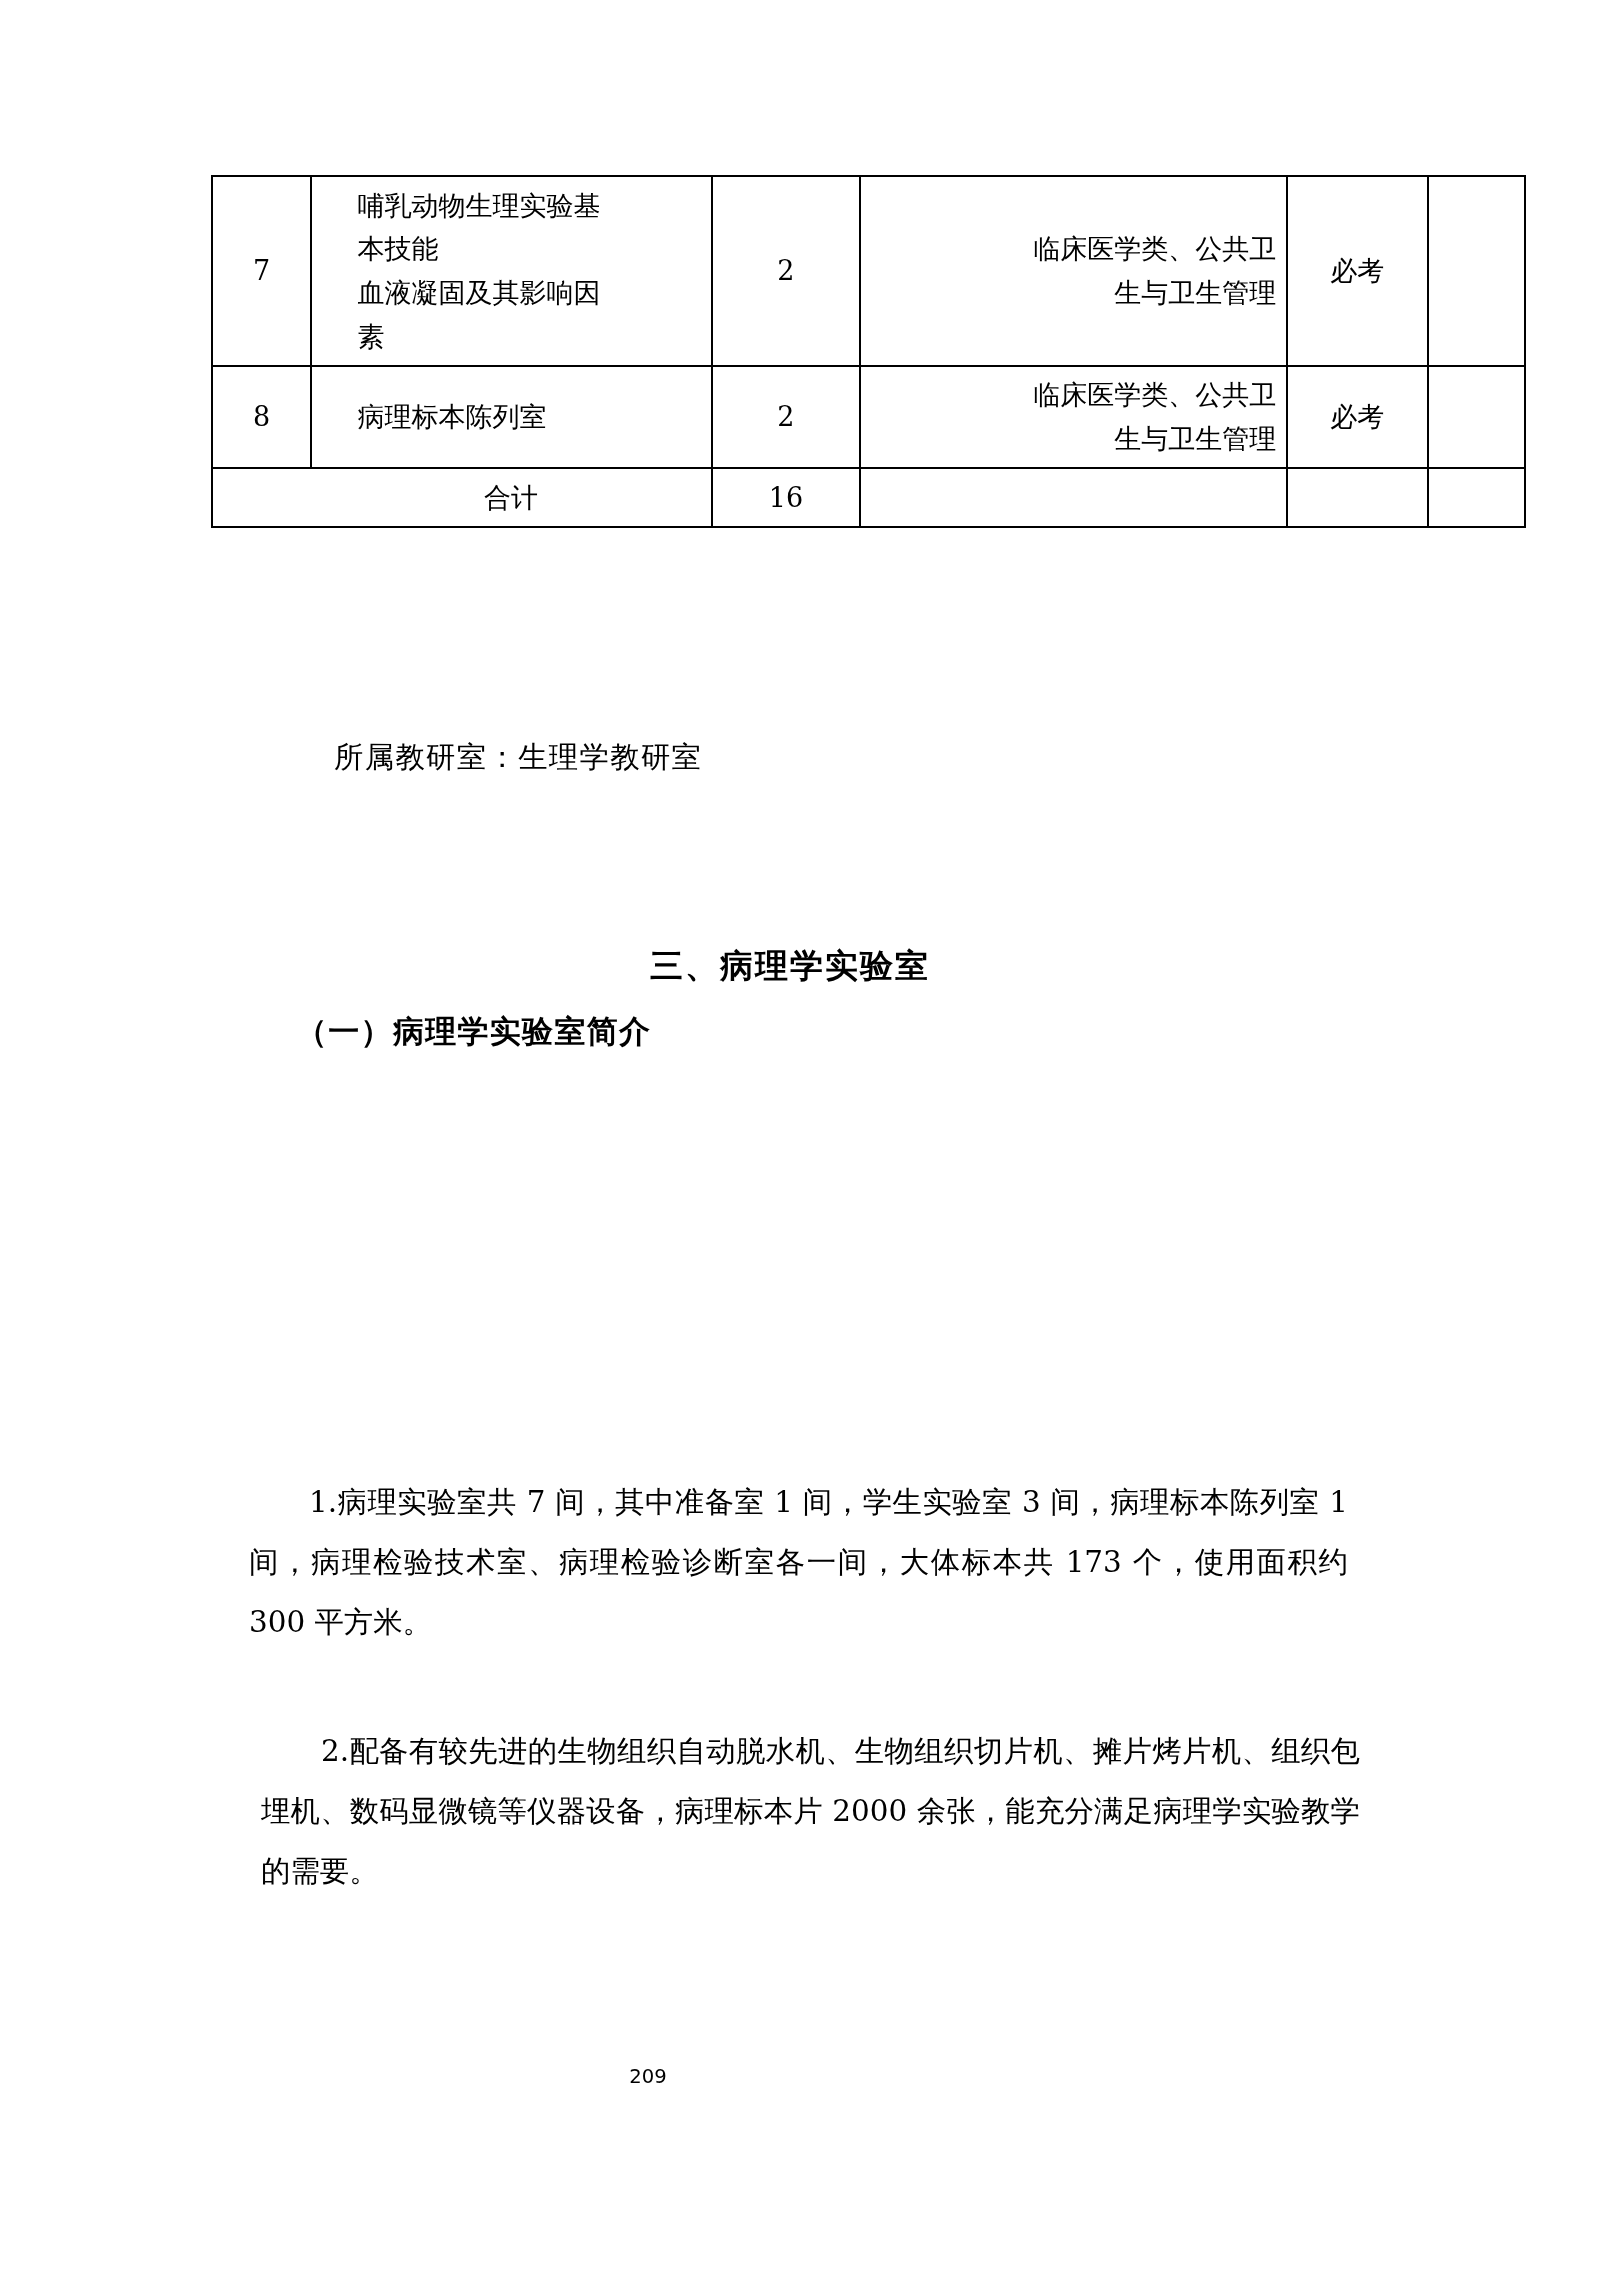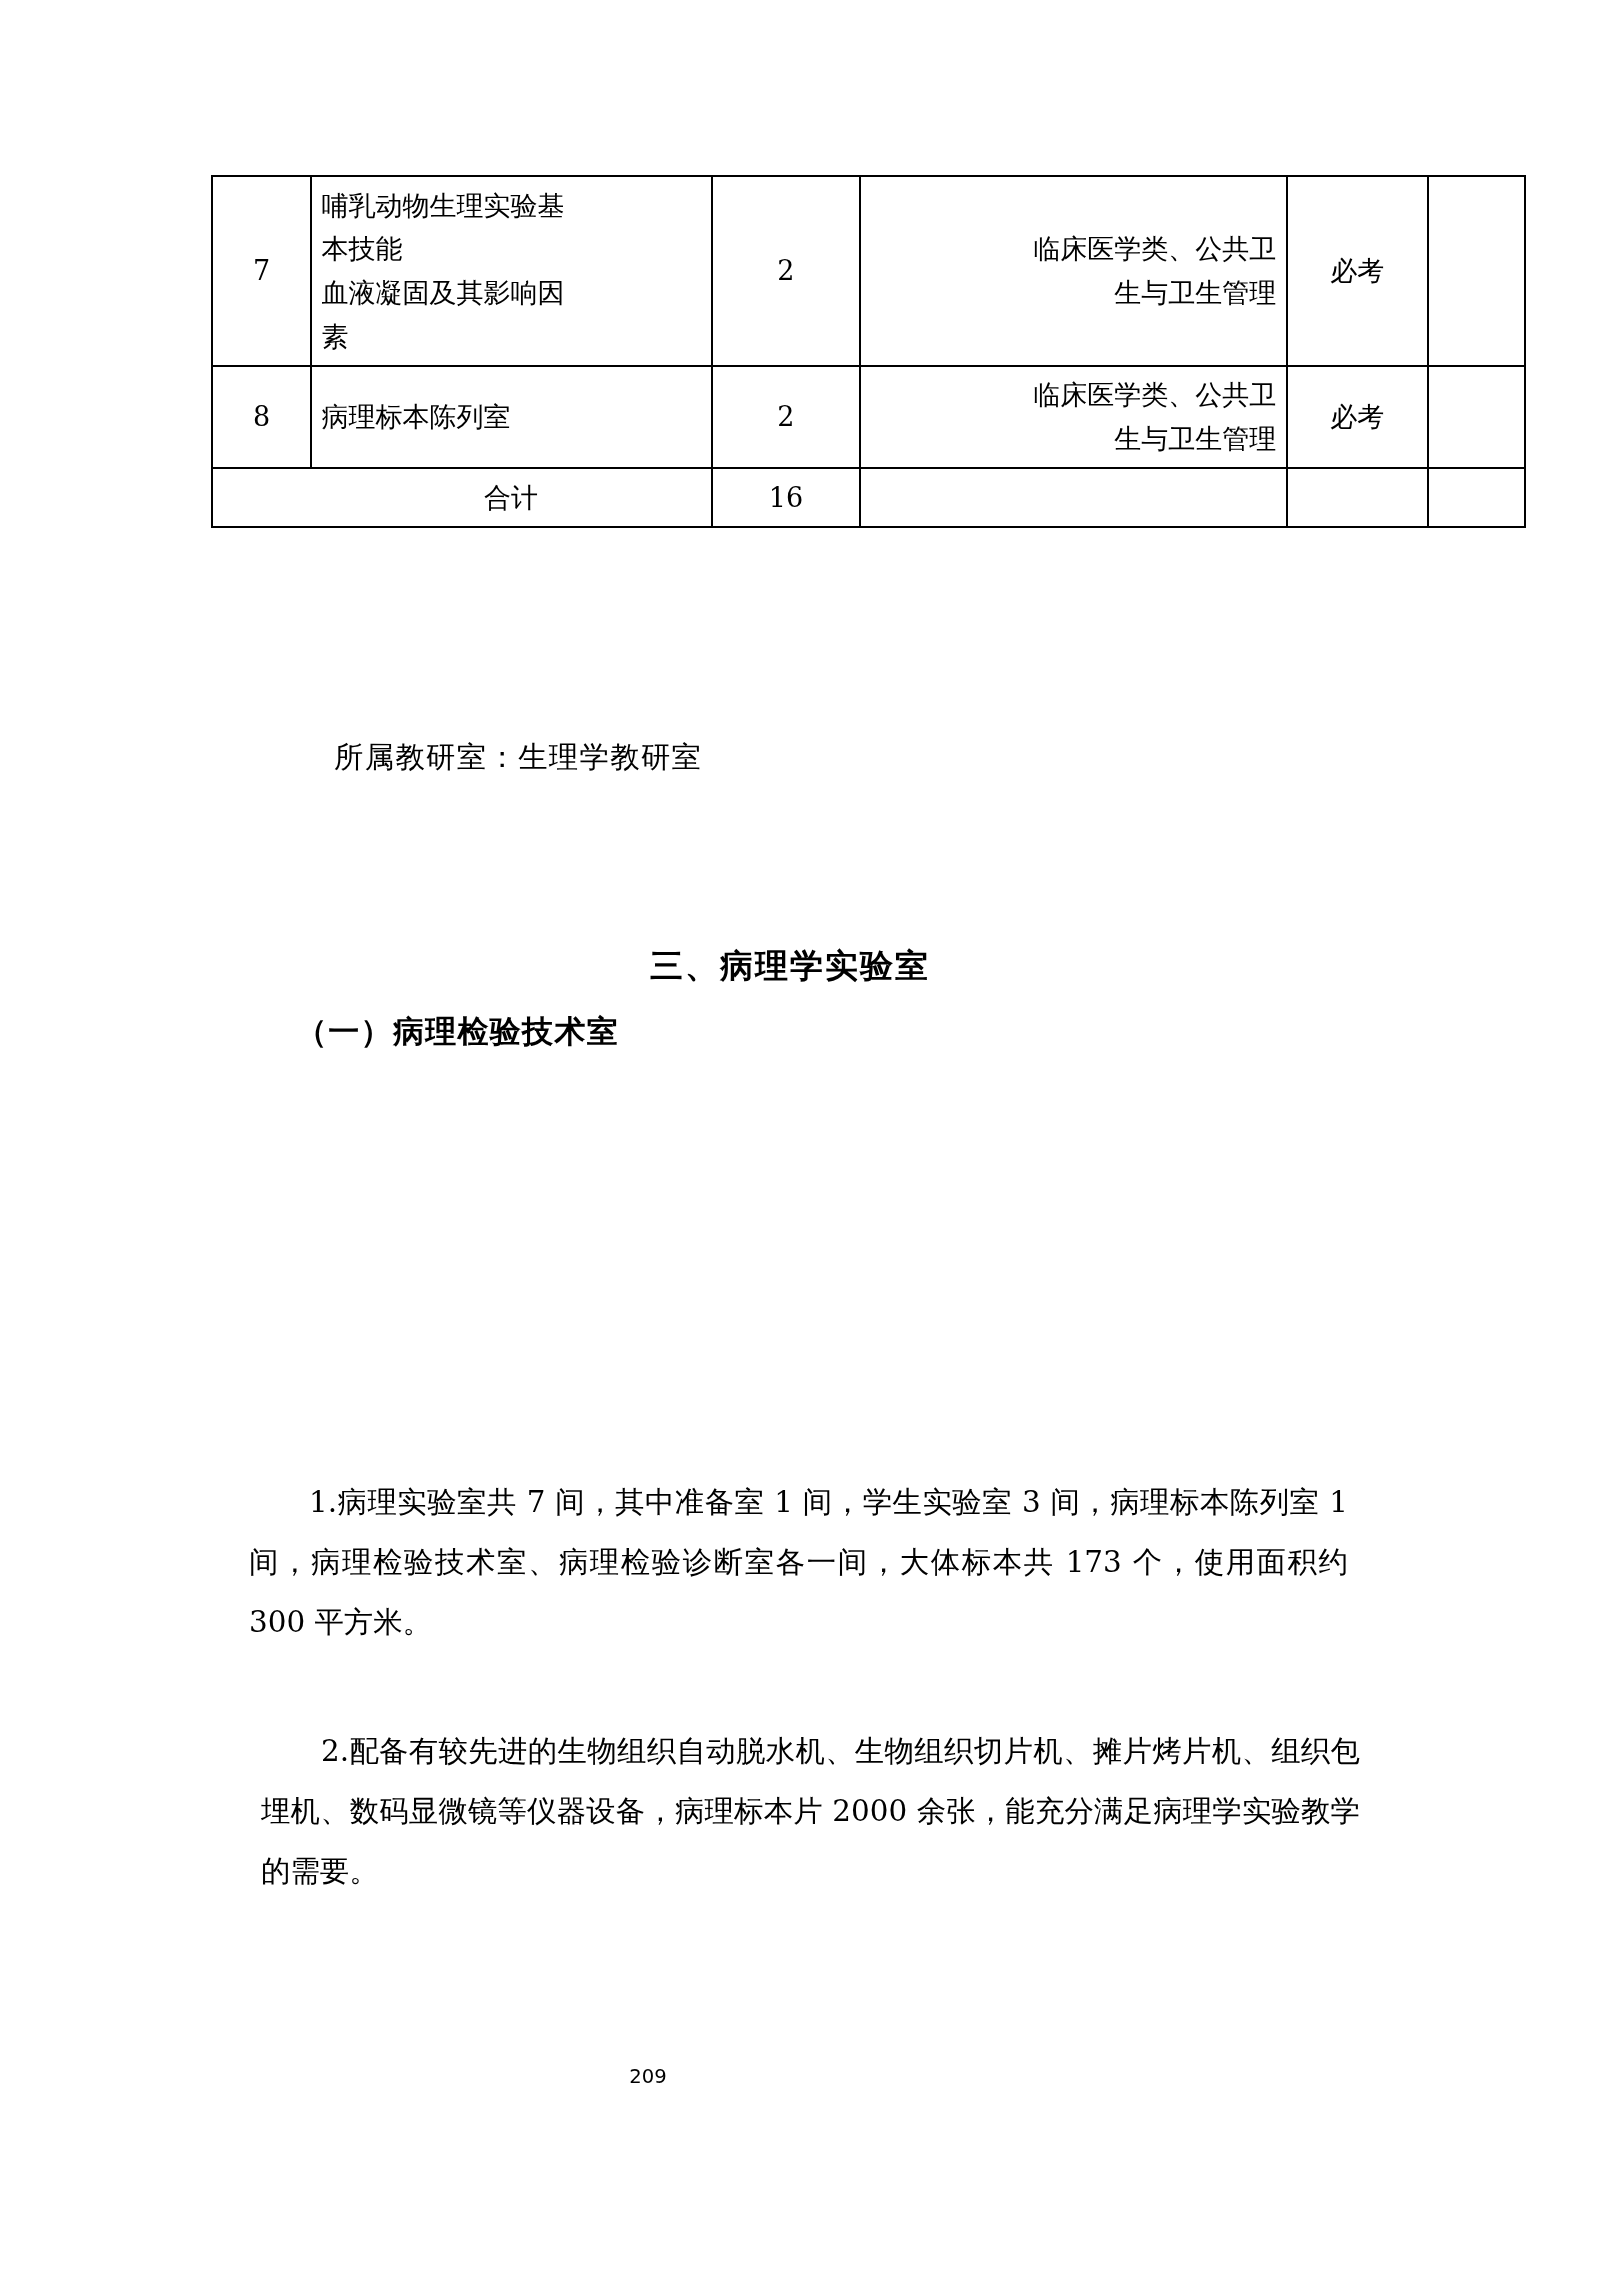--- a/index.html
+++ b/index.html
@@ -42,21 +42,21 @@
     padding: 6.5px 9.2px;
     vertical-align: middle;
     font-family: "DejaVu Serif", "Liberation Serif", serif;
   }
   td.c-no     { width: 79px;  text-align: center; }
   td.c-name   { width: 380px;  text-align: left; }
   td.c-hours  { width: 128px;  text-align: center; }
   td.c-major  { width: 406px;  text-align: right; }
   td.c-req    { width: 121px;  text-align: center; }
   td.c-last   { width: 77px;  text-align: center; }
-  .name-line { display: block; }
+  .name-line { display: block; margin-left: 36px; }
   .major-line { display: block; }
   
   .dept-line {
     position: absolute;
     left: 334px;
     top: 738px;
     font-size: 29.4px;
     font-weight: normal;
     letter-spacing: 1.3px;
     font-family: "DejaVu Sans", "Liberation Sans", sans-serif;
@@ -152,21 +152,21 @@
           <td class="c-last"></td>
         </tr>
       </tbody>
     </table>
   </div>
 
   <div class="dept-line">所属教研室：生理学教研室</div>
 
   <div class="sec-title">三、病理学实验室</div>
 
-  <div class="sub-title">（一）病理检验技术室</div>
+  <div class="sub-title">（一）病理学实验室简介</div>
 
 
   <div class="para" id="para2"><span class="indent"></span><span>1.病理实验室共 7 间，其中准备室 1 间，学生实验室 3 间，病理标本陈列室 1 间，病理检验技术室、病理检验诊断室各一间，大体标本共 173 个，使用面积约 300 平方米。</span></div>
 
   <div class="para" id="para3"><span class="indent"></span><span>2.配备有较先进的生物组织自动脱水机、生物组织切片机、摊片烤片机、组织包埋机、数码显微镜等仪器设备，病理标本片 2000 余张，能充分满足病理学实验教学的需要。</span></div>
 
   <div class="pagenum">209</div>
 
 </div>
 

